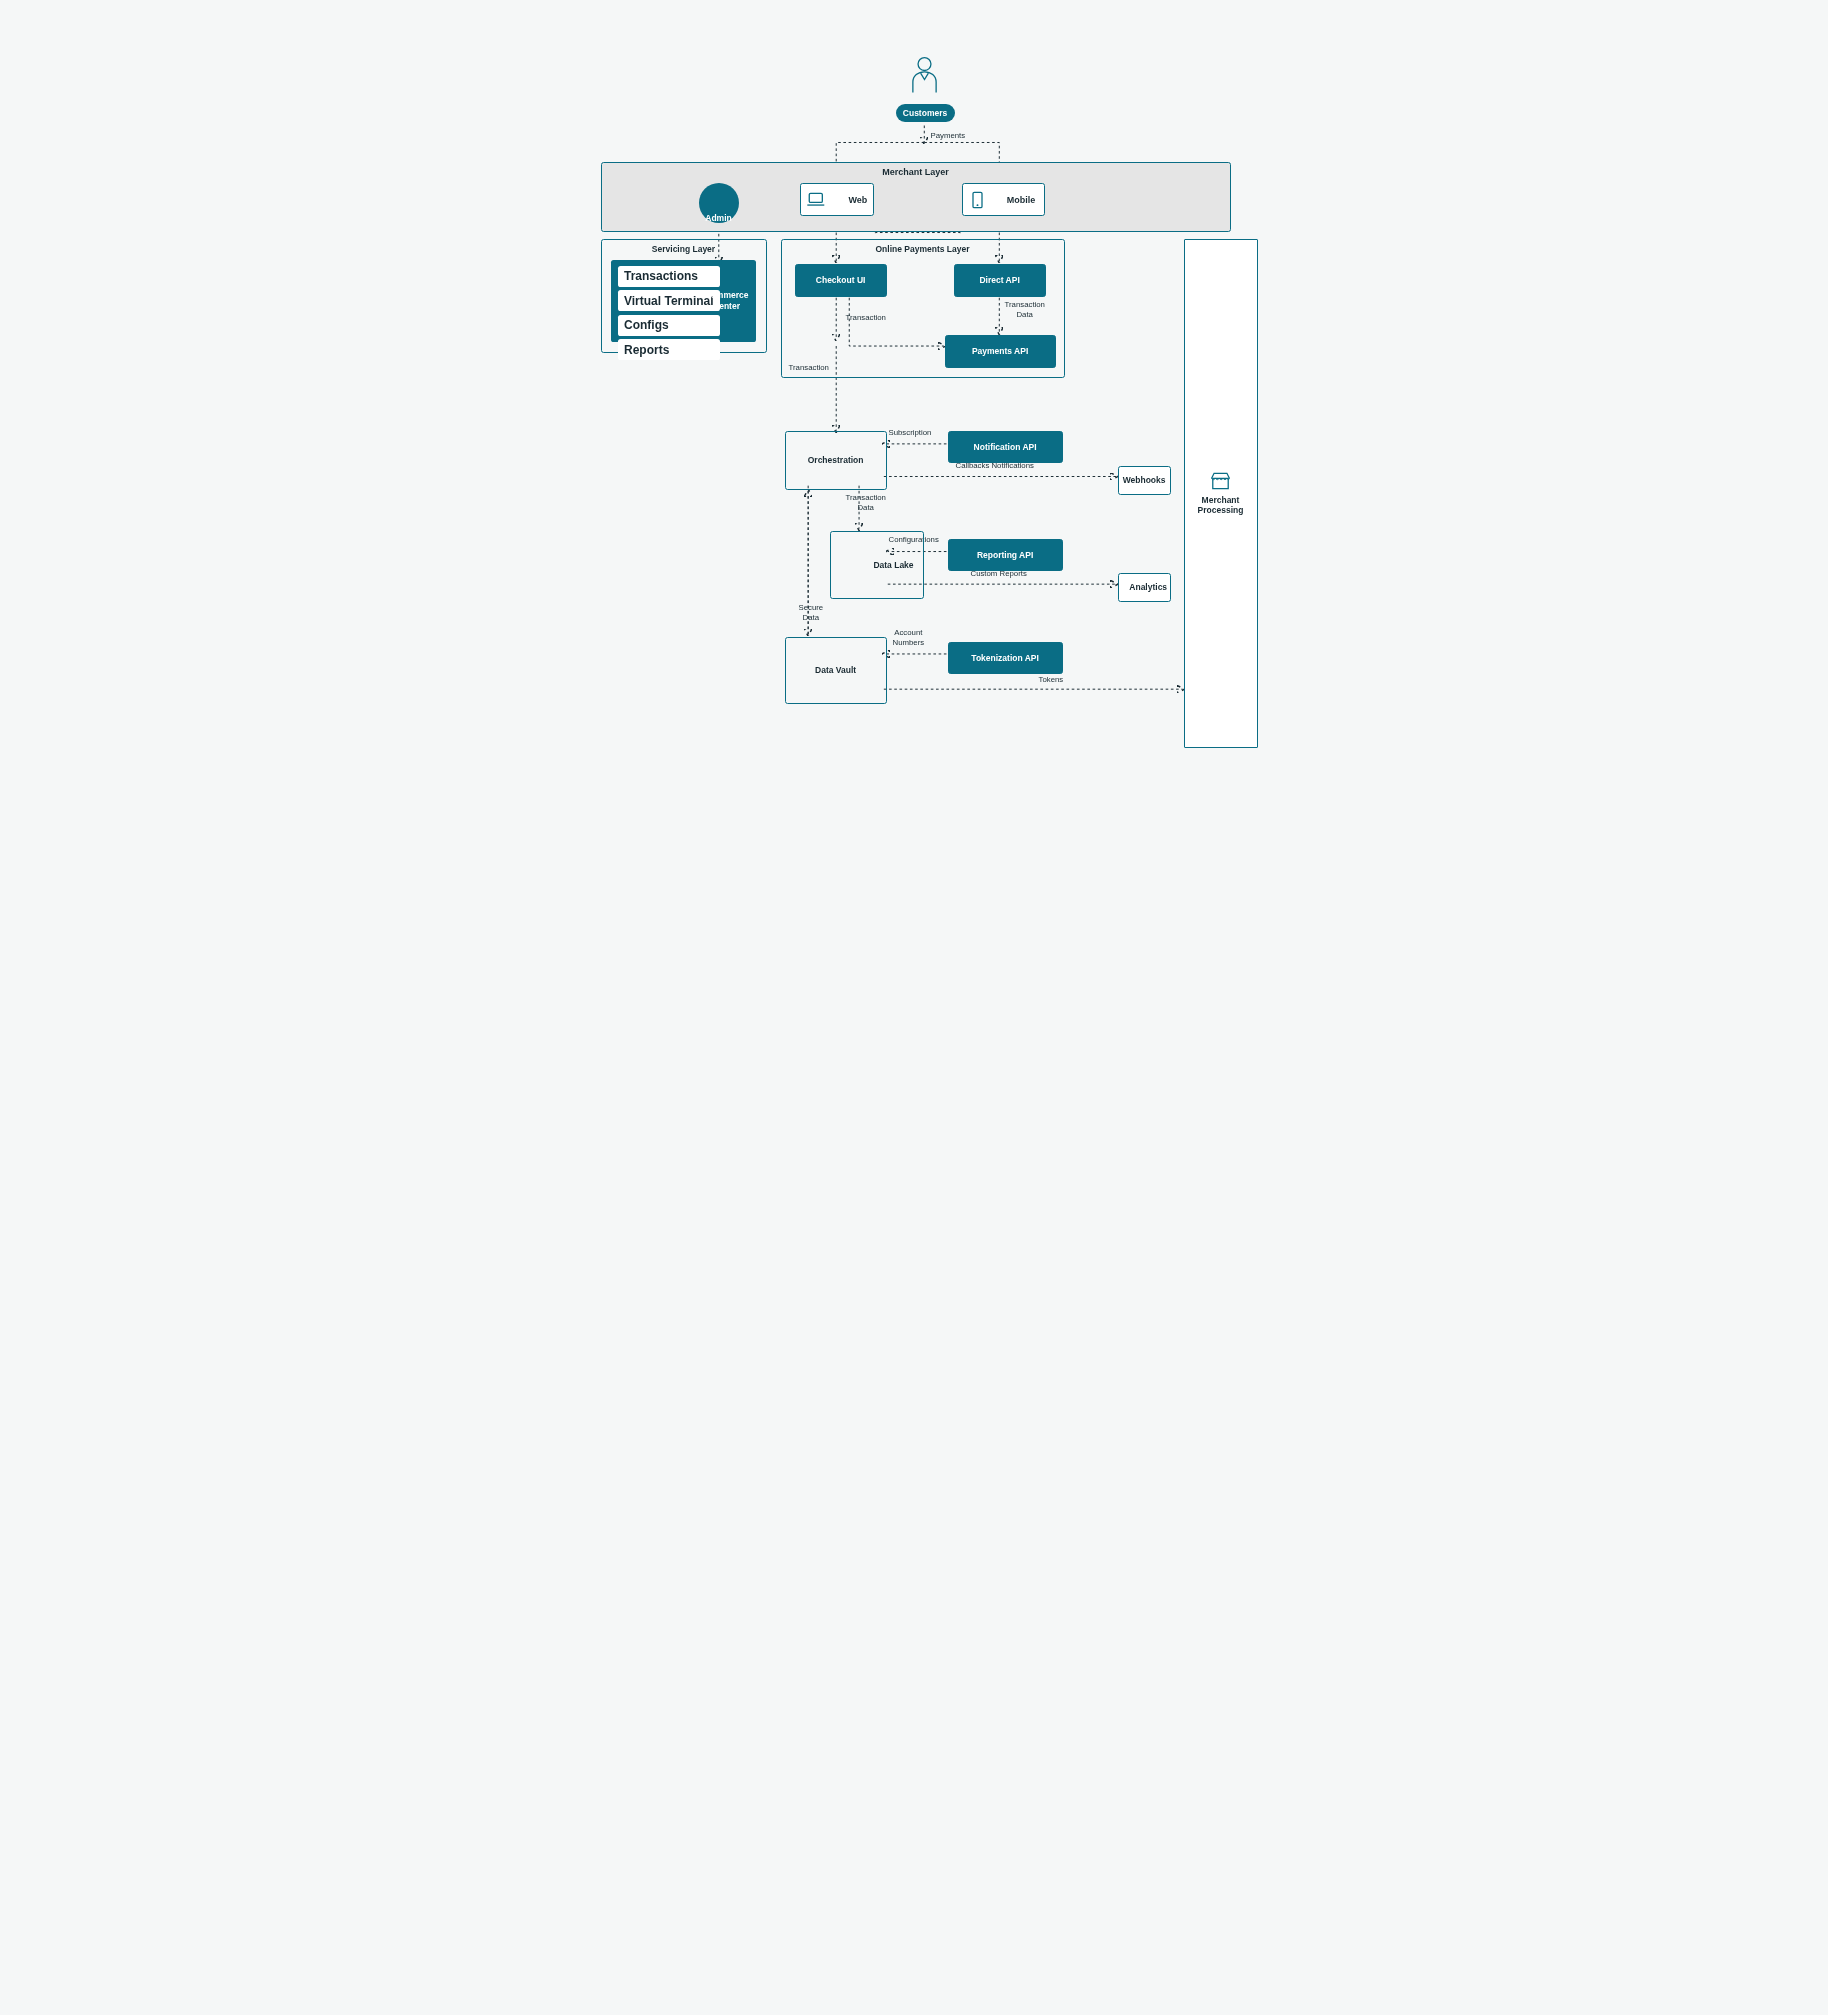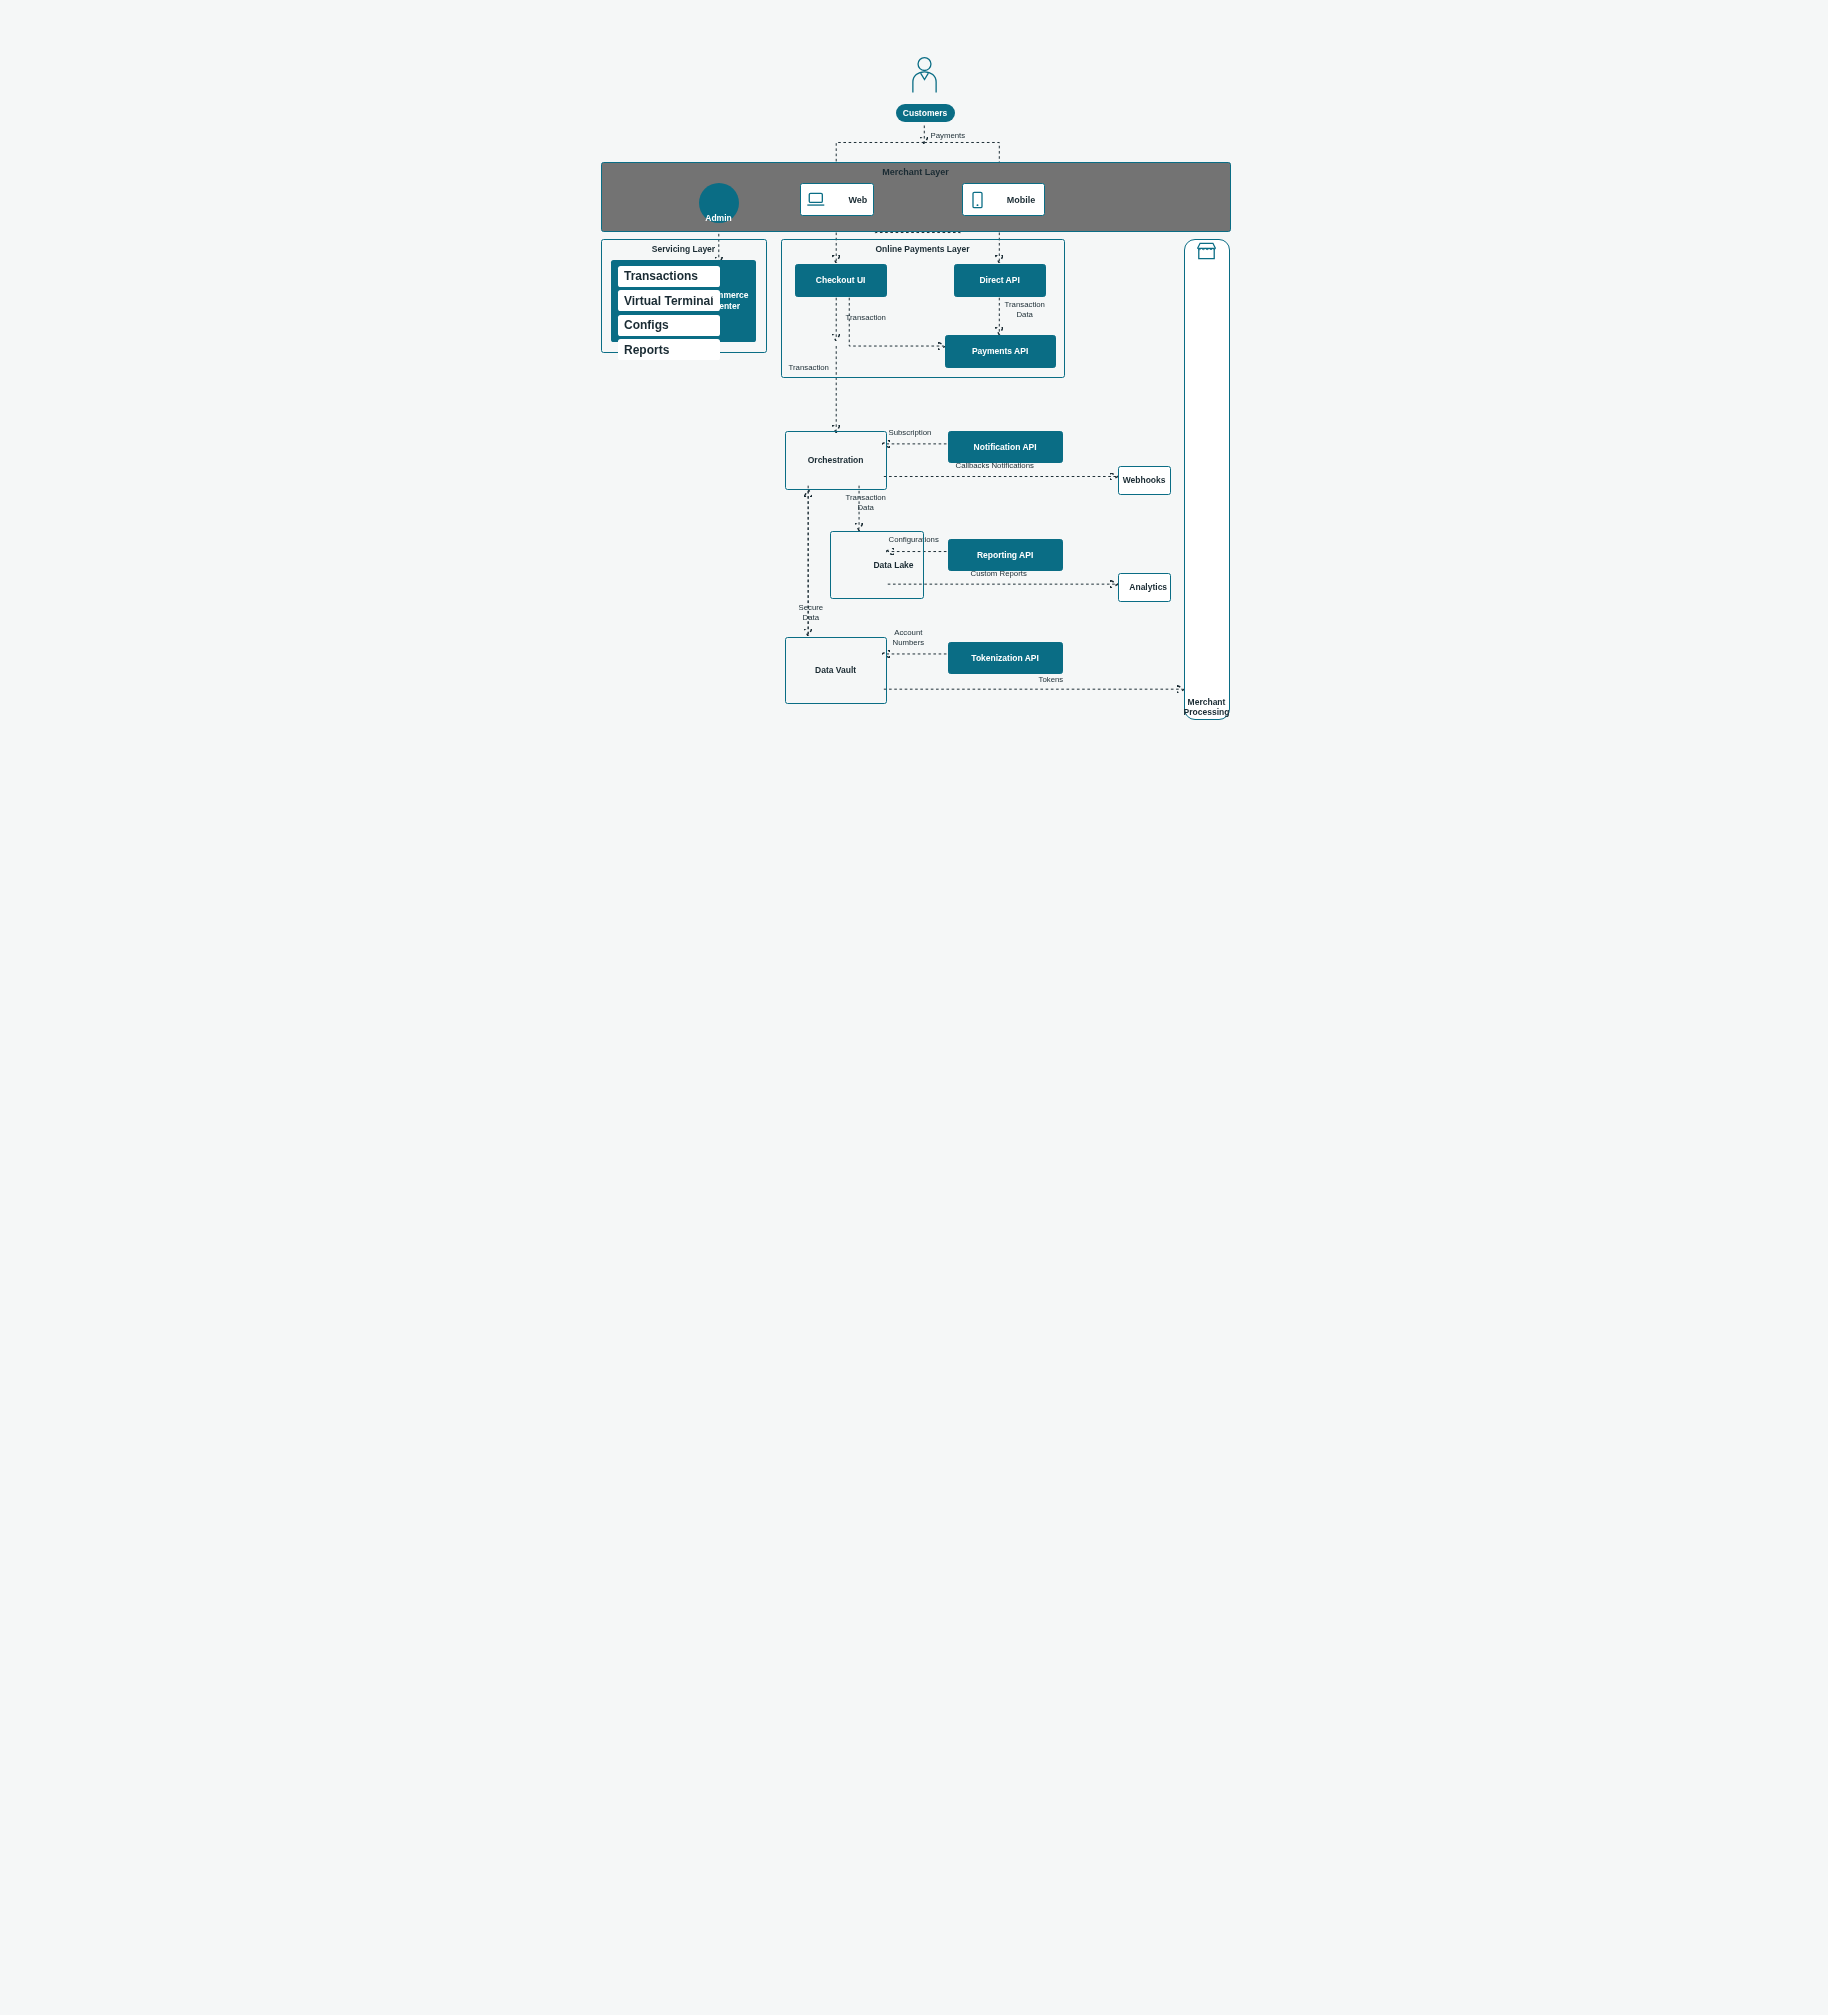--- a/index.html
+++ b/index.html
@@ -6,22 +6,22 @@
   #stage{position:relative;width:685px;height:756px;margin:0 auto;background:#f5f7f7}
   .pill{position:absolute;background:#0a6d85;color:#fff;font-weight:600;font-size:8.5px;border-radius:11.7px;display:flex;align-items:center;justify-content:center;padding:3.9px 13px}
   .circle{position:absolute;background:#0a6d85;color:#fff;font-weight:600;font-size:8.5px;border-radius:50%;display:flex;align-items:flex-end;justify-content:center}
   .panel{position:absolute;border:1.3px solid #0a6d85;border-radius:2.6px;background:transparent}
   .panel-title{position:absolute;top:3.9px;left:0;right:0;text-align:center;font-weight:600;font-size:9px;color:#1a2b33}
   .panel-title.left{text-align:center}
   .box{position:absolute;border:1.3px solid #0a6d85;border-radius:2.6px;display:flex;align-items:center;justify-content:center;text-align:center;font-size:8.5px;font-weight:600;line-height:1.3;padding:2.6px}
   .box.filled{background:#0a6d85;color:#fff}
   .box.white{background:#fff;color:#1a2b33}
   .box.plain{background:transparent;color:#1a2b33}
-  .tall{position:absolute;border:1.3px solid #0a6d85;border-radius:11px;background:#fff;display:flex;flex-direction:column;align-items:center;justify-content:space-between;text-align:center;font-size:8.5px;font-weight:600;gap:5.2px;padding:2px}
-  .merchant-header{position:absolute;border:1.3px solid #0a6d85;border-radius:2.6px;background:#737373}
+  .tall{position:absolute;border:1.3px solid #0a6d85;border-radius:1px;background:#fff;display:flex;flex-direction:column;align-items:center;justify-content:center;text-align:center;font-size:8.5px;font-weight:600;gap:5.2px;padding:16px}
+  .merchant-header{position:absolute;border:1.3px solid #0a6d85;border-radius:2.6px;background:#e5e5e5}
   .iconbox{position:absolute;border:1.3px solid #0a6d85;border-radius:2.6px;background:#fff;display:flex;align-items:center;justify-content:center;gap:23px;font-weight:600;font-size:9px;padding:0 9px}
   .iconbox svg{flex:0 0 auto}
   .label{position:absolute;font-size:7.8px;color:#1a2b33;font-weight:500;text-align:center;line-height:1.25}
   .servicing{position:absolute;border:1.3px solid #0a6d85;border-radius:2.6px}
   .commerce{position:absolute;background:#0a6d85;border-radius:2.6px}
   .commerce-items{position:absolute;display:flex;flex-direction:column;gap:3.9px}
   .commerce-items div{background:#fff;color:#1a2b33;font-size:12px;font-weight:600;border-radius:2.6px;padding:3.3px 6.5px;white-space:nowrap}
   .commerce-label{position:absolute;color:#fff;font-weight:600;font-size:8.5px;text-align:center;line-height:1.3}
   svg.connectors{position:absolute;left:0;top:0;width:685px;height:756px;pointer-events:none}
   svg.connectors path{fill:none;stroke:#1a2b33;stroke-width:1.5;stroke-dasharray:4 4}

